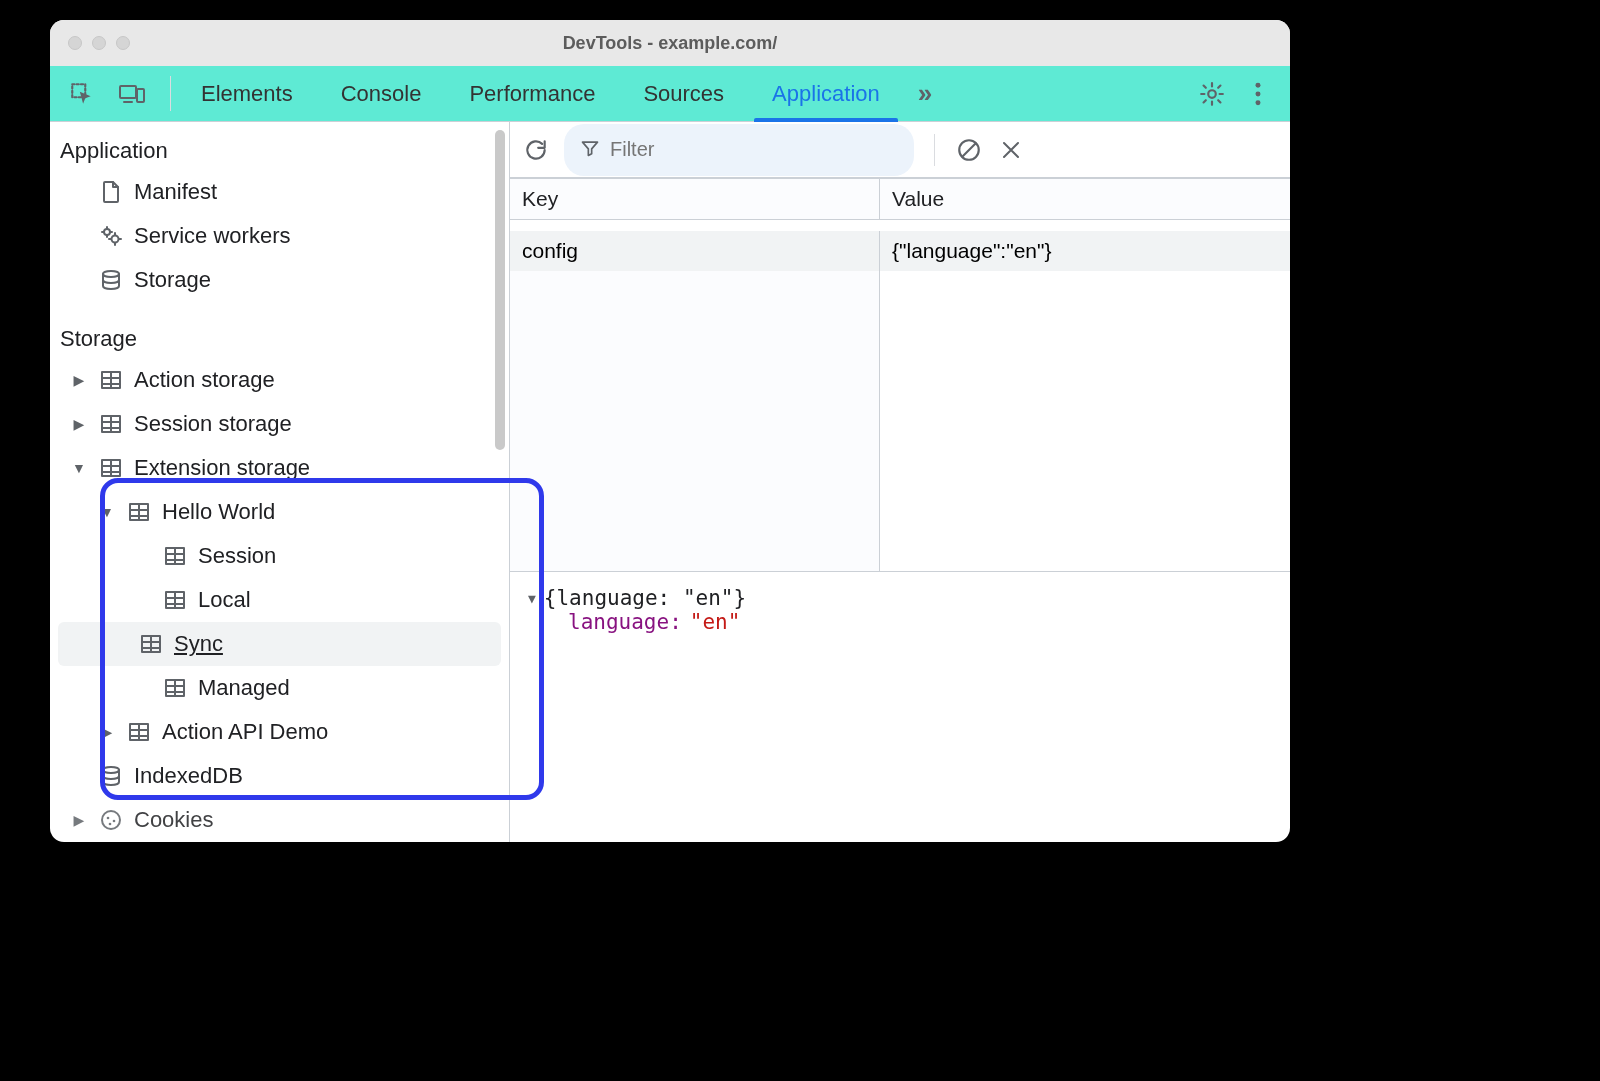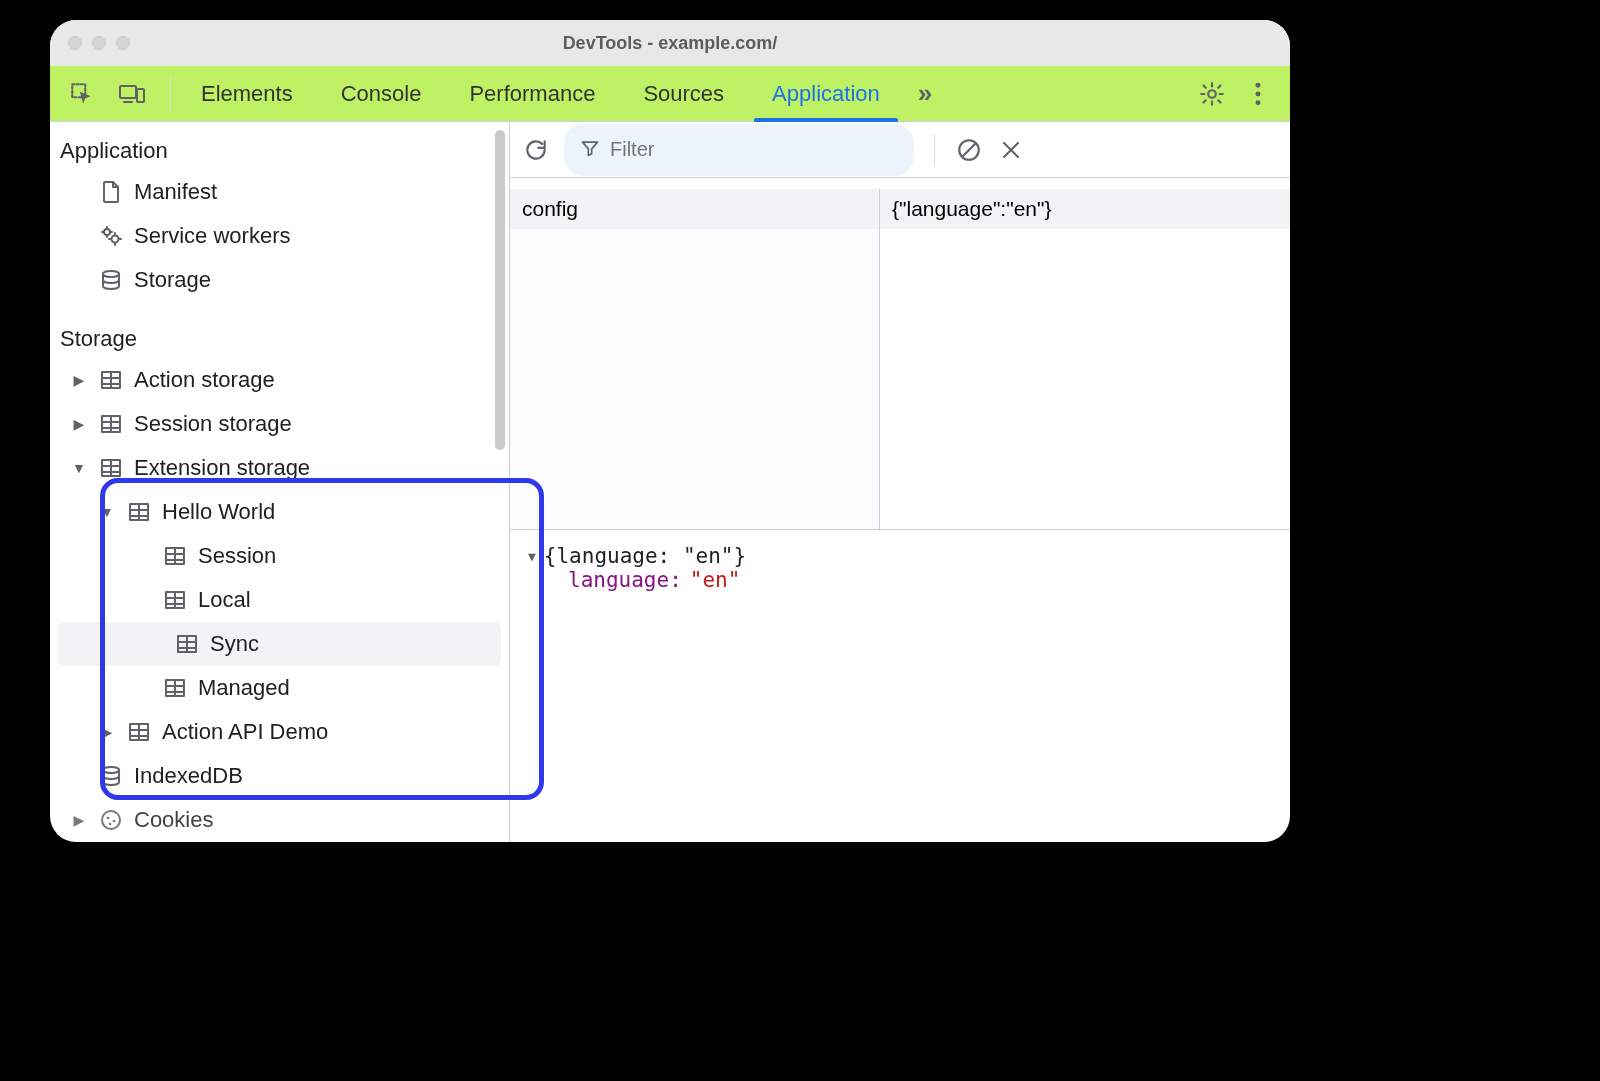--- a/index.html
+++ b/index.html
@@ -1,27 +1,27 @@
 <!DOCTYPE html>
 <html><head>
 <meta charset="utf-8">
 <style>
   * { box-sizing: border-box; margin: 0; padding: 0; }
   html, body { width: 1600px; height: 1081px; background: #000; font-family: "Helvetica Neue", Arial, sans-serif; }
   .canvas { position: absolute; left: 50px; top: 20px; width: 1240px; height: 822px; }
 
   
-  .window { width: 100%; height: 100%; background: #fff; border-radius: 26px; overflow: hidden; box-shadow: 0 30px 60px rgba(0,0,0,.5); display: flex; flex-direction: column; }
+  .window { width: 100%; height: 100%; background: #fff; border-radius: 14px; overflow: hidden; box-shadow: 0 30px 60px rgba(0,0,0,.5); display: flex; flex-direction: column; }
   .titlebar { height: 46px; background: #e8e8e8; display: flex; align-items: center; position: relative; }
   .traffic { display: flex; gap: 10px; margin-left: 18px; }
   .dot { width: 14px; height: 14px; border-radius: 50%; background: #d5d5d5; border: 1px solid #c7c7c7; }
   .title { position: absolute; left: 0; right: 0; text-align: center; font-size: 18px; color: #5c5c5c; font-weight: 600; pointer-events: none; }
 
   
-  .toolbar { height: 56px; background: #bef264; border-bottom: 1px solid #cbd0d6; display: flex; align-items: stretch; }
+  .toolbar { height: 56px; background: #5eead4; border-bottom: 1px solid #cbd0d6; display: flex; align-items: stretch; }
   .tool-icons { display: flex; align-items: center; gap: 22px; padding: 0 18px; }
   .tool-icon { width: 28px; height: 28px; display: flex; align-items: center; justify-content: center; color: #5f6368; }
   .tabs { display: flex; align-items: stretch; }
   .tab { display: flex; align-items: center; padding: 0 24px; font-size: 22px; color: #333; cursor: default; position: relative; }
   .tab.active { color: #1a73e8; }
   .tab.active::after { content: ""; position: absolute; left: 6px; right: 6px; bottom: -1px; height: 4px; background: #1a73e8; border-radius: 2px 2px 0 0; }
   .more-tabs { display: flex; align-items: center; padding: 0 14px; color: #5f6368; font-size: 26px; font-weight: 700; }
   .toolbar-right { margin-left: auto; display: flex; align-items: center; gap: 18px; padding-right: 18px; color: #5f6368; }
 
   
@@ -30,21 +30,21 @@
   .sidebar-scroll { position: absolute; top: 8px; right: 4px; width: 10px; height: 320px; background: #c9c9c9; border-radius: 5px; }
 
   .sec-title { font-size: 22px; color: #202124; padding: 6px 14px 6px 10px; }
   .tree { font-size: 22px; color: #202124; }
   .row { display: flex; align-items: center; height: 44px; padding-left: 8px; gap: 10px; }
   .row .arrow { width: 18px; display: inline-flex; justify-content: center; font-size: 14px; color: #5f6368; }
   .row .ic { width: 26px; display: inline-flex; justify-content: center; color: #5f6368; }
   .row.indent-1 { padding-left: 20px; }
   .row.indent-2 { padding-left: 48px; }
   .row.indent-4 { padding-left: 112px; }
-  .row.selected { background: #f1f3f4; border-radius: 6px; margin: 0 8px; padding-left: 116px; }
+  .row.selected { background: #f1f3f4; border-radius: 6px; margin: 0 8px; padding-left: 80px; text-decoration: underline; }
 
   .highlight { position: absolute; left: 50px; width: 444px; border: 5px solid #2f39eb; border-radius: 18px; pointer-events: none; }
 
   
   .main { flex: 1; display: flex; flex-direction: column; min-width: 0; }
   .pane-toolbar { height: 56px; border-bottom: 1px solid #cbd0d6; display: flex; align-items: center; gap: 14px; padding: 0 12px; background: #fff; }
   .pill { flex: 0 0 350px; height: 52px; background: #ecf3fb; border-radius: 20px; display: flex; align-items: center; gap: 10px; padding: 0 16px; color: #5f6368; }
   .pill input { border: none; background: transparent; font-size: 20px; flex: 1; outline: none; color: #202124; }
   .vsep { width: 1px; height: 32px; background: #dadce0; margin: 0 6px; }
 
@@ -305,20 +305,24 @@
               </svg>
           </span>
           <span class="tool-icon">
             <svg width="24" height="24" viewBox="0 0 24 24">
                 <path d="M5 5l14 14M19 5L5 19"></path>
               </svg>
           </span>
         </div>
 
         <div class="table">
+          <div class="thead">
+            <div class="th">Key</div>
+            <div class="th">Value</div>
+          </div>
           <div class="trow even">
             <div class="td">config</div>
             <div class="td">{"language":"en"}</div>
           </div>
           <div class="tbody-spacer">
             <div class="alt-a"></div>
               <div></div>
           </div>
         </div>
 

